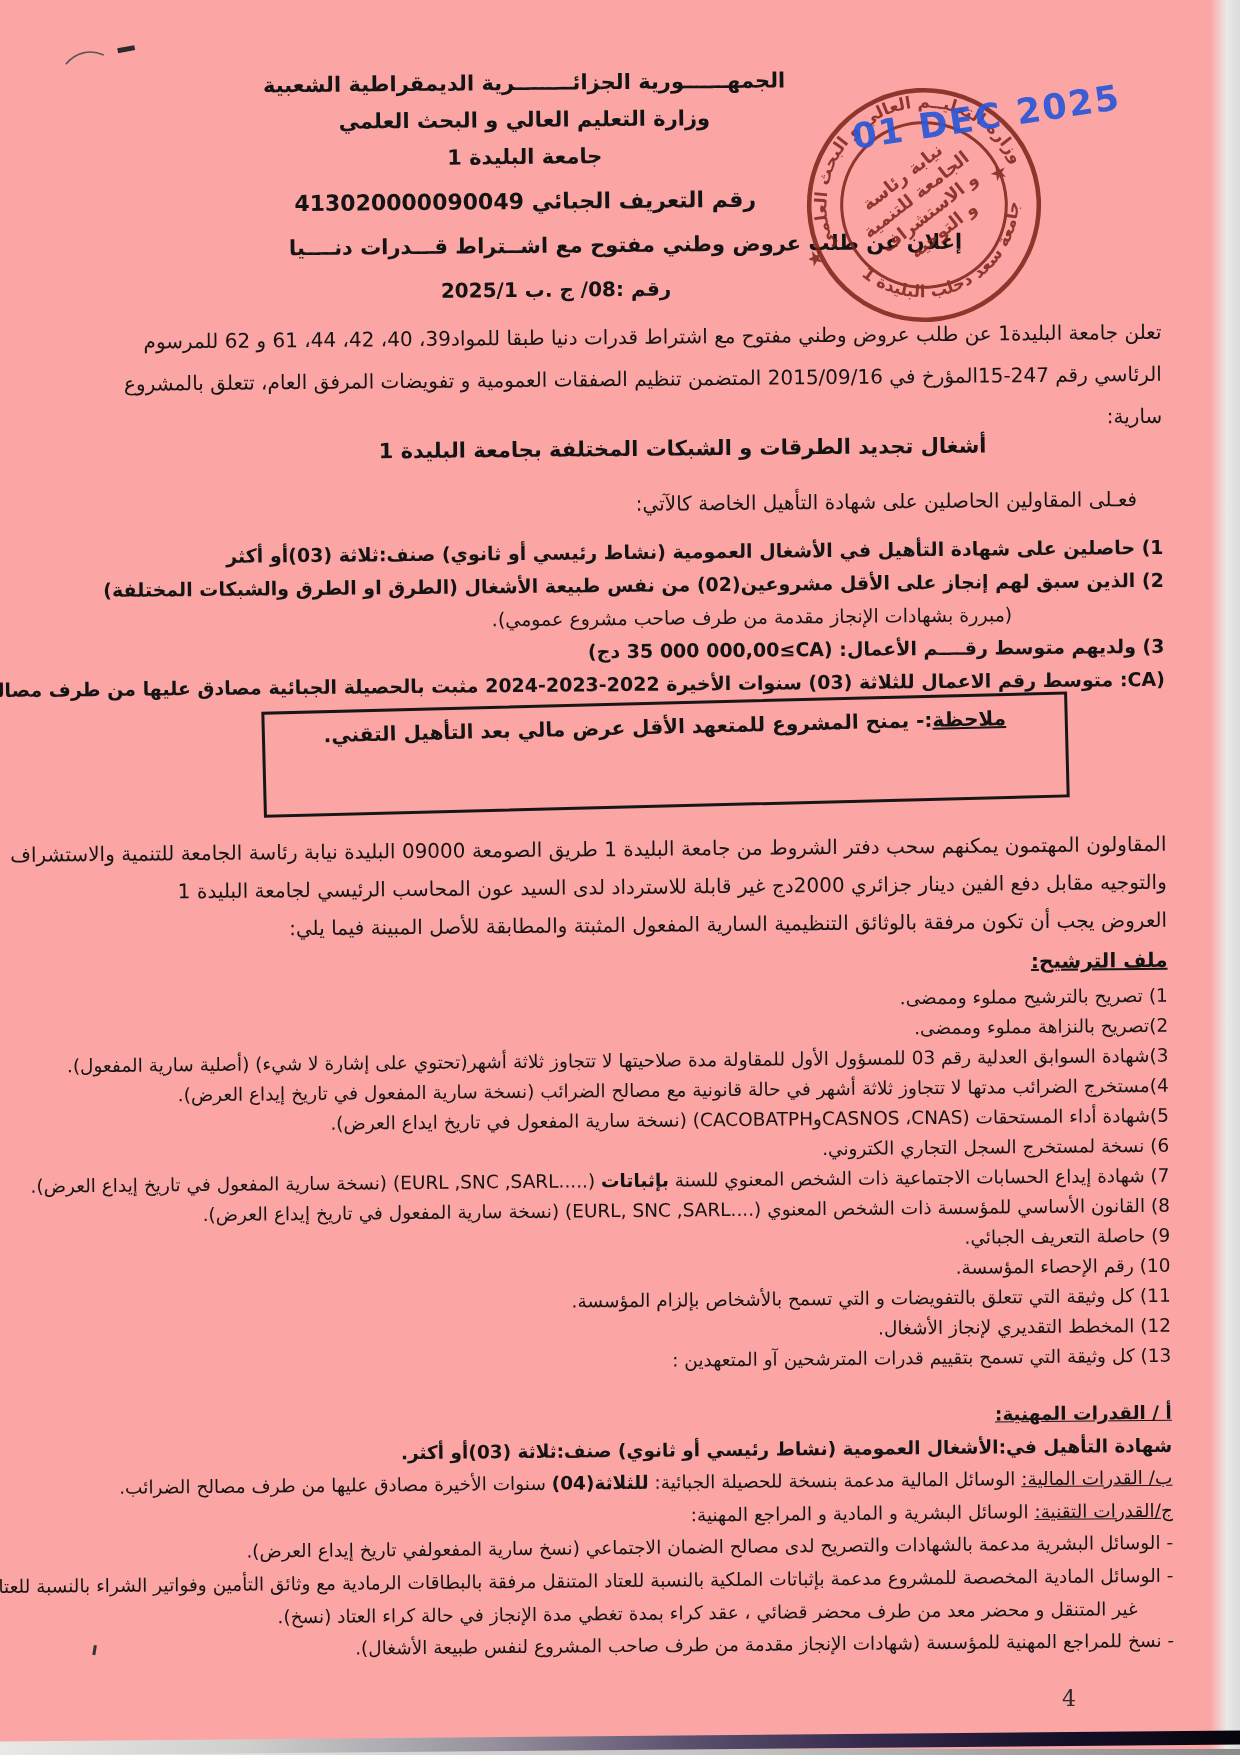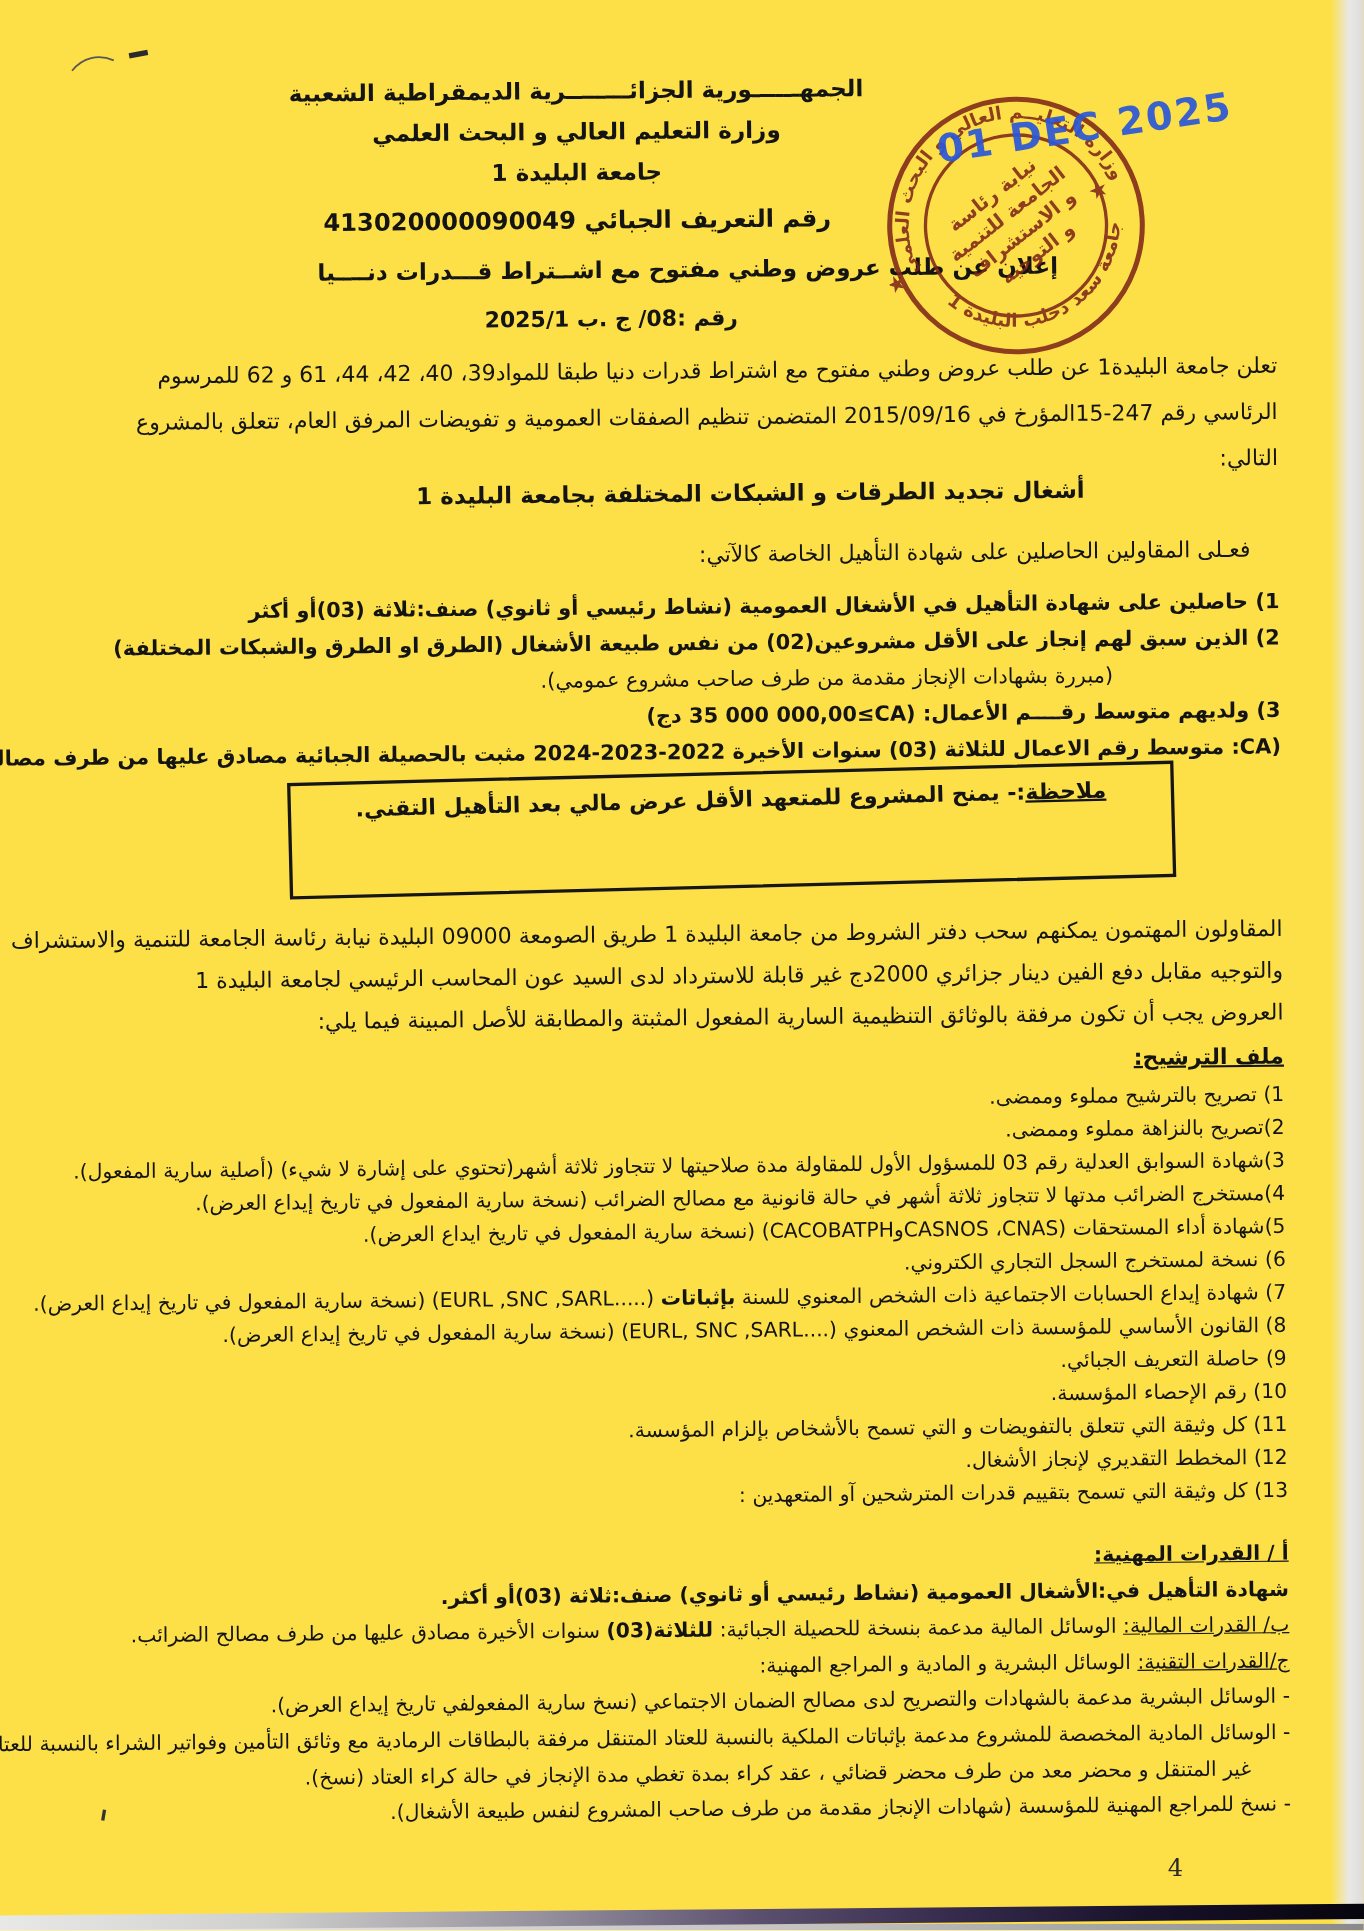--- a/index.html
+++ b/index.html
@@ -1,16 +1,16 @@
 <!DOCTYPE html>
 <html lang="ar"><head>
 <meta charset="utf-8">
 <style>
   html,body{margin:0;padding:0;background:#ffffff;}
-  .page{position:relative;width:1240px;height:1755px;background:#fde047;overflow:hidden;
+  .page{position:relative;width:1240px;height:1755px;background:#fca5a5;overflow:hidden;
         font-family:"DejaVu Sans",sans-serif;color:#141414;direction:rtl;}
   #content{position:absolute;inset:0;transform:rotate(-0.55deg);transform-origin:50% 40%;z-index:2;}
   .blk{position:absolute;right:75px;left:70px;}
   .line{white-space:nowrap;}
   .b{font-weight:bold;}
   .u{text-decoration:underline;}
   .ltr{direction:ltr;unicode-bidi:isolate;}
   .ind{margin-right:152px;}
   .ind2{margin-right:36px;}
 
@@ -73,21 +73,21 @@
     <div class="blk ann">
         <div class="line"><span>إعلان عن طلب عروض وطني مفتوح مع اشــتراط قـــدرات دنــــيا</span></div>
       </div>
     <div class="blk ref">
         <div class="line"><span>رقم :08/ ج .ب 2025/1</span></div>
       </div>
 
     <div class="blk intro">
         <div class="line"><span>تعلن جامعة البليدة1 عن طلب عروض وطني مفتوح مع اشتراط قدرات دنيا طبقا للمواد39، 40، 42، 44، 61 و 62 للمرسوم</span></div>
         <div class="line"><span>الرئاسي رقم 247-15المؤرخ في 2015/09/16 المتضمن تنظيم الصفقات العمومية و تفويضات المرفق العام، تتعلق بالمشروع</span></div>
-        <div class="line"><span>التالي:</span></div>
+        <div class="line"><span>سارية:</span></div>
       </div>
     <div class="blk ptitle">
         <div class="line"><span>أشغال تجديد الطرقات و الشبكات المختلفة بجامعة البليدة 1</span></div>
       </div>
     <div class="blk intro2">
         <div class="line"><span>فعـلى المقاولين الحاصلين على شهادة التأهيل الخاصة كالآتي:</span></div>
       </div>
     <div class="blk qual">
         <div class="line"><span class="b">1)   حاصلين على شهادة التأهيل في الأشغال العمومية (نشاط رئيسي أو ثانوي) صنف:ثلاثة (03)أو أكثر</span></div>
         <div class="line"><span class="b">2)   الذين سبق لهم إنجاز على الأقل مشروعين(02)  من نفس طبيعة الأشغال (الطرق او الطرق والشبكات المختلفة)</span></div>
@@ -121,21 +121,21 @@
         <div class="line"><span>9) حاصلة التعريف الجبائي.</span></div>
         <div class="line"><span>10) رقم الإحصاء المؤسسة.</span></div>
         <div class="line"><span>11) كل وثيقة التي تتعلق بالتفويضات و التي تسمح بالأشخاص بإلزام المؤسسة.</span></div>
         <div class="line"><span>12) المخطط التقديري لإنجاز الأشغال.</span></div>
         <div class="line"><span>13) كل وثيقة التي تسمح بتقييم قدرات المترشحين آو المتعهدين :</span></div>
       </div>
 
     <div class="blk cap">
         <div class="line"><span class="b u">أ / القدرات المهنية:</span></div>
         <div class="line"><span class="b">شهادة التأهيل في:الأشغال العمومية (نشاط رئيسي أو ثانوي) صنف:ثلاثة (03)أو أكثر.</span></div>
-        <div class="line"><span class="u">ب/ القدرات المالية:</span><span> الوسائل المالية مدعمة بنسخة للحصيلة الجبائية: </span><span class="b">للثلاثة(03)</span><span> سنوات الأخيرة مصادق عليها من طرف مصالح الضرائب.</span></div>
+        <div class="line"><span class="u">ب/ القدرات المالية:</span><span> الوسائل المالية مدعمة بنسخة للحصيلة الجبائية: </span><span class="b">للثلاثة(04)</span><span> سنوات الأخيرة مصادق عليها من طرف مصالح الضرائب.</span></div>
         <div class="line"><span class="u">ج/القدرات التقنية:</span><span>  الوسائل البشرية و المادية و المراجع المهنية:</span></div>
         <div class="line"><span>- الوسائل البشرية مدعمة بالشهادات والتصريح لدى مصالح الضمان الاجتماعي (نسخ سارية المفعولفي تاريخ إيداع العرض).</span></div>
         <div class="line"><span>- الوسائل المادية المخصصة للمشروع مدعمة بإثباتات الملكية بالنسبة للعتاد المتنقل مرفقة بالبطاقات الرمادية مع  وثائق التأمين وفواتير الشراء بالنسبة للعتاد</span></div>
         <div class="line ind2"><span>غير المتنقل و محضر معد من طرف محضر قضائي ، عقد كراء بمدة تغطي مدة الإنجاز في حالة كراء العتاد (نسخ).</span></div>
         <div class="line"><span>- نسخ للمراجع المهنية للمؤسسة (شهادات الإنجاز مقدمة من طرف صاحب المشروع لنفس طبيعة الأشغال).</span></div>
       </div>
 
     <div class="inkdot"></div>
   </div>
 

